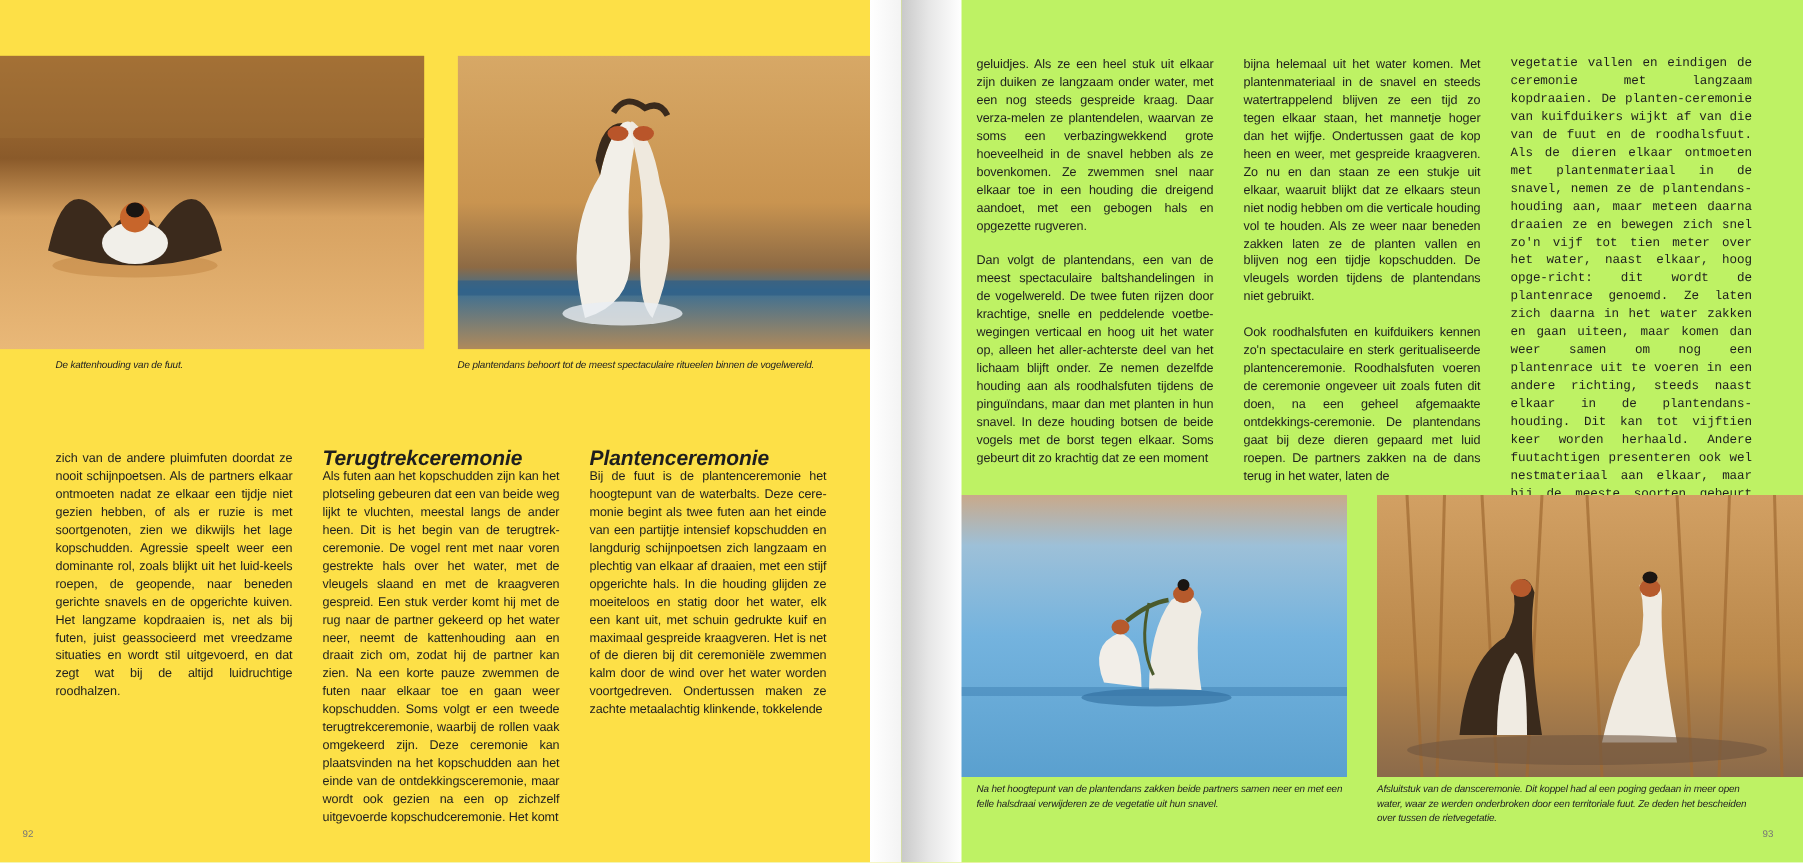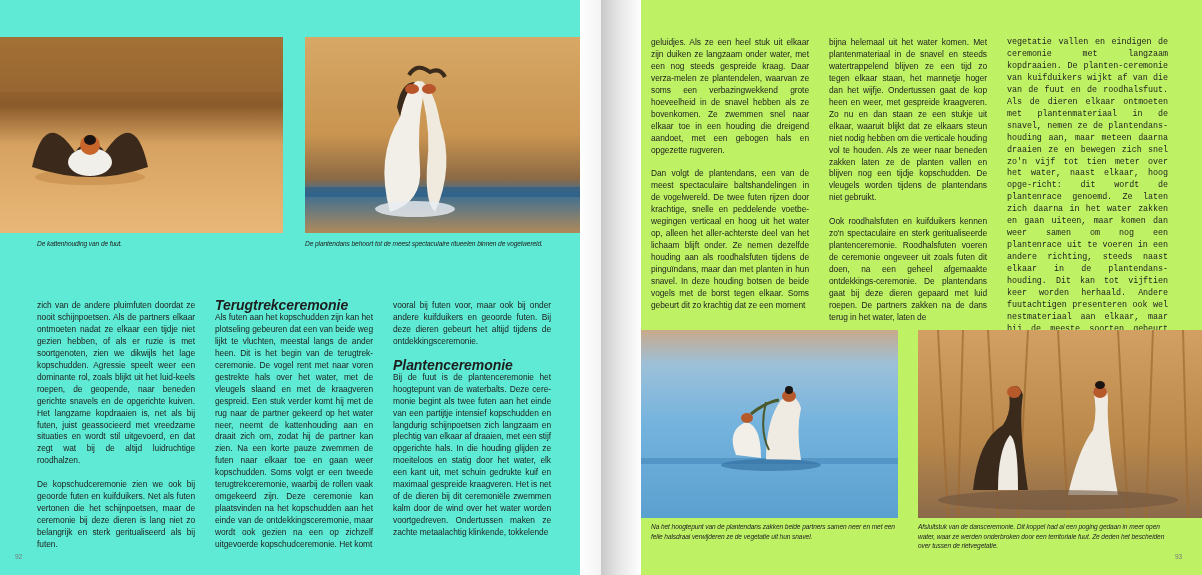--- a/index.html
+++ b/index.html
@@ -1,19 +1,19 @@
 <!DOCTYPE html>
 <html><head>
 <meta charset="utf-8">
 <style>
   * { margin:0; padding:0; box-sizing:border-box; }
   html, body { width:1202px; height:575px; overflow:hidden; background:#fff; }
   body { position:relative; font-family:"Liberation Sans", sans-serif; color:#1a1a1a; }
   .page { position:absolute; top:0; height:575px; overflow:hidden; }
-  .page-left { left:0; width:660px; background:#5eead4; }
+  .page-left { left:0; width:660px; background:#fde047; }
   .page-right { left:601px; width:601px; background:#bef264; }
   .gutter-shadow { position:absolute; left:601px; top:0; width:40px; height:575px;
     background:linear-gradient(to right, #c9c9c9 0%, #e6e6e6 45%, #ffffff 100%); }
   .gutter-left { position:absolute; left:580px; top:0; width:21px; height:575px;
     background:linear-gradient(to right, #ffffff 0%, #f3f3f3 100%); }
 
   .photo { position:absolute; overflow:hidden; }
   .photo svg { width:100%; height:100%; display:block; }
 
   .caption { position:absolute; font-family:"Liberation Sans", sans-serif; font-style:italic;
@@ -72,30 +72,28 @@
       <path d="M104 38 Q112 25 125 35 Q135 30 140 40" stroke="#3a2a1c" stroke-width="4" fill="none"></path>
       <ellipse cx="107" cy="52" rx="7" ry="5" fill="#b9552a"></ellipse>
       <ellipse cx="124" cy="52" rx="7" ry="5" fill="#b9552a"></ellipse>
       <ellipse cx="110" cy="172" rx="40" ry="8" fill="#e9eef2" opacity="0.8"></ellipse>
     </svg>
   </div>
   <div class="caption" style="left:305px;top:239px;">De plantendans behoort tot de meest spectaculaire ritueelen binnen de vogelwereld.</div>
 
   <div class="col" style="left:37px;top:300px;width:158px;">
     <p>zich van de andere pluimfuten doordat ze nooit schijnpoetsen. Als de partners elkaar ontmoeten nadat ze elkaar een tijdje niet gezien hebben, of als er ruzie is met soortgenoten, zien we dikwijls het lage kopschudden. Agressie speelt weer een dominante rol, zoals blijkt uit het luid-keels roepen, de geopende, naar beneden gerichte snavels en de opgerichte kuiven. Het langzame kopdraaien is, net als bij futen, juist geassocieerd met vreedzame situaties en wordt stil uitgevoerd, en dat zegt wat bij de altijd luidruchtige roodhalzen.</p>
-    <p>De kopschudceremonie zien we ook bij geoorde futen en kuifduikers. Net als futen vertonen die het schijnpoetsen, maar de ceremonie bij deze dieren is lang niet zo belangrijk en sterk geritualiseerd als bij futen.</p>
   </div>
 
   <div class="col" style="left:215px;top:300px;width:158px;">
     <h4>Terugtrekceremonie</h4>
     <p>Als futen aan het kopschudden zijn kan het plotseling gebeuren dat een van beide weg lijkt te vluchten, meestal langs de ander heen. Dit is het begin van de terugtrek-ceremonie. De vogel rent met naar voren gestrekte hals over het water, met de vleugels slaand en met de kraagveren gespreid. Een stuk verder komt hij met de rug naar de partner gekeerd op het water neer, neemt de kattenhouding aan en draait zich om, zodat hij de partner kan zien. Na een korte pauze zwemmen de futen naar elkaar toe en gaan weer kopschudden. Soms volgt er een tweede terugtrekceremonie, waarbij de rollen vaak omgekeerd zijn. Deze ceremonie kan plaatsvinden na het kopschudden aan het einde van de ontdekkingsceremonie, maar wordt ook gezien na een op zichzelf uitgevoerde kopschudceremonie. Het komt</p>
   </div>
 
   <div class="col" style="left:393px;top:300px;width:158px;">
-    <p>vooral bij futen voor, maar ook bij onder andere kuifduikers en geoorde futen. Bij deze dieren gebeurt het altijd tijdens de ontdekkingsceremonie.</p>
     <h4>Plantenceremonie</h4>
     <p>Bij de fuut is de plantenceremonie het hoogtepunt van de waterbalts. Deze cere-monie begint als twee futen aan het einde van een partijtje intensief kopschudden en langdurig schijnpoetsen zich langzaam en plechtig van elkaar af draaien, met een stijf opgerichte hals. In die houding glijden ze moeiteloos en statig door het water, elk een kant uit, met schuin gedrukte kuif en maximaal gespreide kraagveren. Het is net of de dieren bij dit ceremoniële zwemmen kalm door de wind over het water worden voortgedreven. Ondertussen maken ze zachte metaalachtig klinkende, tokkelende</p>
   </div>
 
   <div class="pageno" style="left:15px;top:553px;">92</div>
 </div>
 
 <div class="gutter-left"></div>
 
 <div class="page page-right">

